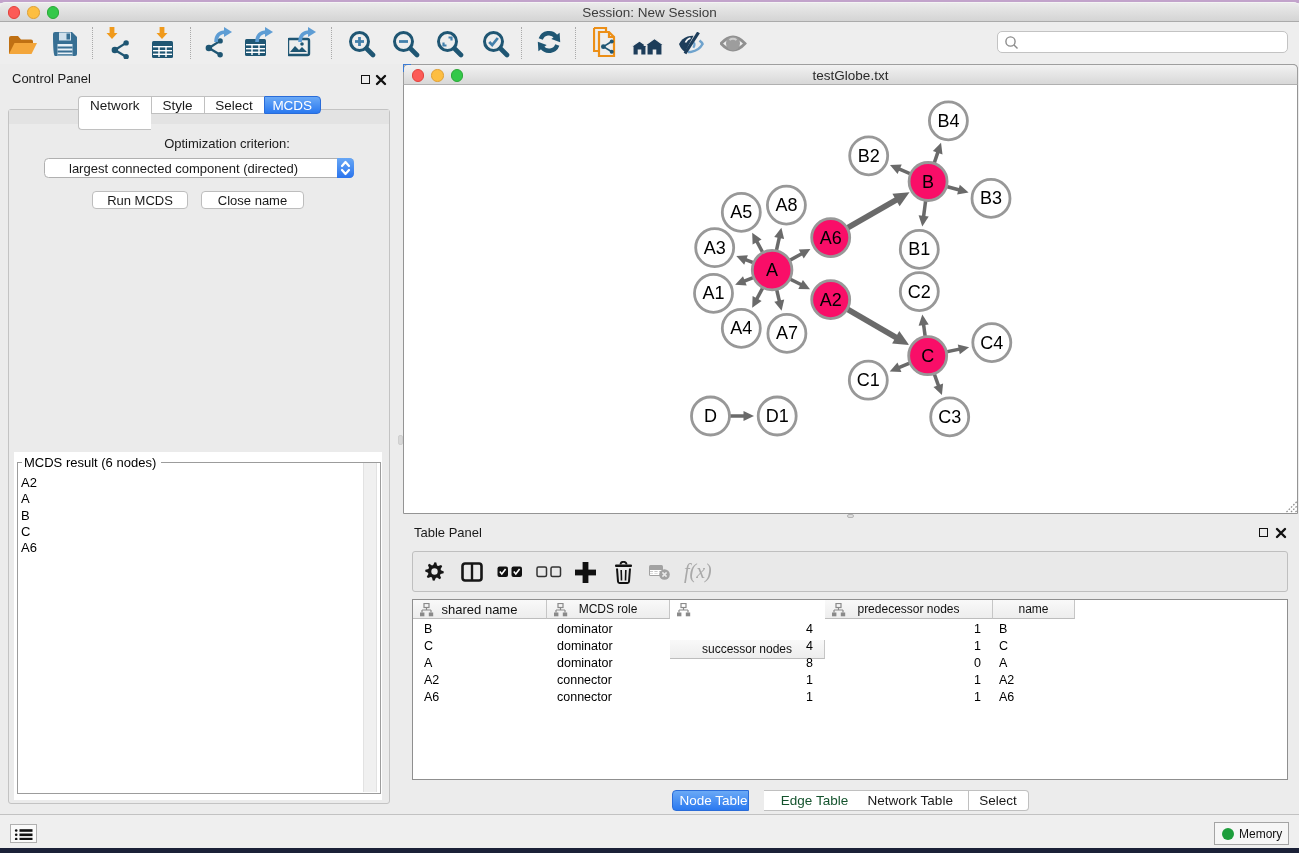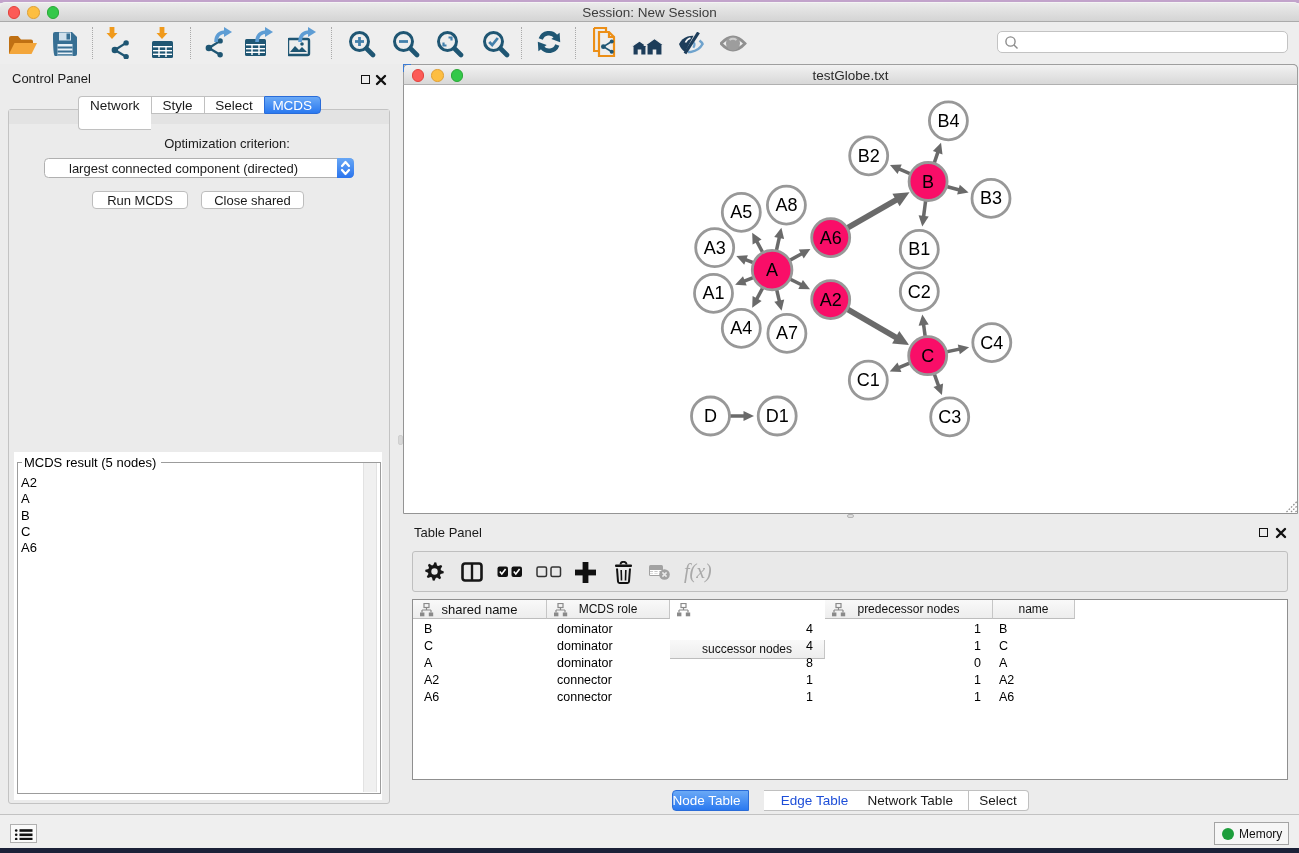--- a/index.html
+++ b/index.html
@@ -159,28 +159,28 @@
 <div class="abs" style="left:203.5px;top:96px;width:60px;height:18px;background:#fff;color:#1a1a1a;border:1px solid #c0c0c0;border-right:none;text-align:center;font-size:13.5px;line-height:17.5px;">Select</div>
 <div class="abs" style="left:263.5px;top:96px;width:57.5px;height:18px;background:linear-gradient(#6aa9f6,#2a79f0);color:#fff;border:1px solid #2a6cd8;border-radius:0 4px 4px 0;text-align:center;font-size:13.5px;line-height:17.5px;">MCDS</div>
 <div class="abs" style="left:8px;top:136px;width:382px;text-align:center;font-size:13px;color:#1a1a1a;margin-left:28px;">Optimization criterion:</div>
 <div class="abs" style="left:44px;top:158px;width:310px;height:20px;background:#fff;border:1px solid #b0b0b0;border-radius:4.5px;font-size:13px;color:#1a1a1a;line-height:19px;padding-left:24px;">largest connected component (directed)</div>
 <div class="abs" style="left:337px;top:158px;width:17px;height:20px;background:linear-gradient(#68a7f5,#2a74ee);border-radius:0 4.5px 4.5px 0;"></div>
 <svg style="position:absolute;left:339px;top:160px;" width="13" height="16">
     <path d="M3 6 L6.5 2 L10 6" fill="none" stroke="#fff" stroke-width="2.2" stroke-linecap="round" stroke-linejoin="round"></path>
     <path d="M3 10 L6.5 14 L10 10" fill="none" stroke="#fff" stroke-width="2.2" stroke-linecap="round" stroke-linejoin="round"></path>
   </svg>
 <div class="abs" style="left:92px;top:191px;width:96px;height:18px;background:#fff;border:1px solid #bdbdbd;border-radius:4px;text-align:center;font-size:13px;line-height:17px;color:#1a1a1a;">Run MCDS</div>
-<div class="abs" style="left:201px;top:191px;width:103px;height:18px;background:#fff;border:1px solid #bdbdbd;border-radius:4px;text-align:center;font-size:13px;line-height:17px;color:#1a1a1a;">Close shared</div>
+<div class="abs" style="left:201px;top:191px;width:103px;height:18px;background:#fff;border:1px solid #bdbdbd;border-radius:4px;text-align:center;font-size:13px;line-height:17px;color:#1a1a1a;">Close name</div>
 <div class="abs" style="left:14px;top:452px;width:368px;height:348px;background:#fff;"></div>
 <div class="abs" style="left:17px;top:462px;width:5px;height:1px;background:#9c9c9c;"></div>
 <div class="abs" style="left:161px;top:462px;width:220px;height:1px;background:#9c9c9c;"></div>
 <div class="abs" style="left:17px;top:462px;width:1px;height:331px;background:#9c9c9c;"></div>
 <div class="abs" style="left:380px;top:462px;width:1px;height:331px;background:#9c9c9c;"></div>
 <div class="abs" style="left:17px;top:793px;width:364px;height:1px;background:#9c9c9c;"></div>
-<div class="abs" style="left:24px;top:455px;font-size:13px;color:#000;">MCDS result (5 nodes)</div>
+<div class="abs" style="left:24px;top:455px;font-size:13px;color:#000;">MCDS result (6 nodes)</div>
 <div class="abs" style="left:363px;top:463px;width:14px;height:329px;background:#f0f0f0;border-left:1px solid #e2e2e2;border-right:1px solid #e2e2e2;"></div>
 <div class="abs" style="left:21px;top:474.8px;font-size:13px;color:#000;">A2</div>
 <div class="abs" style="left:21px;top:491.2px;font-size:13px;color:#000;">A</div>
 <div class="abs" style="left:21px;top:507.5px;font-size:13px;color:#000;">B</div>
 <div class="abs" style="left:21px;top:523.9px;font-size:13px;color:#000;">C</div>
 <div class="abs" style="left:21px;top:540.2px;font-size:13px;color:#000;">A6</div>
 <div class="abs" style="left:403px;top:64px;width:895px;height:450px;background:#fff;border:1px solid #949494;border-radius:5px 5px 0 0;"></div>
 <div class="abs" style="left:403px;top:64px;width:895px;height:21px;background:linear-gradient(#f2f2f2,#d8d8d8);border:1px solid #9e9e9e;border-bottom:1px solid #b0b0b0;border-radius:5px 5px 0 0;"></div>
 <div class="abs tl" style="left:411.5px;top:69px;background:#fc5b57;border:0.5px solid #e2423c;"></div>
 <div class="abs tl" style="left:431.2px;top:69px;background:#fdbe41;border:0.5px solid #e0a035;"></div>
@@ -376,22 +376,22 @@
 <div class="abs" style="left:424px;top:672.8px;font-size:12.5px;color:#000;">A2</div>
 <div class="abs" style="left:557px;top:672.8px;font-size:12.5px;color:#000;">connector</div>
 <div class="abs" style="left:700px;top:672.8px;width:113px;text-align:right;font-size:12.5px;color:#000;">1</div>
 <div class="abs" style="left:870px;top:672.8px;width:111px;text-align:right;font-size:12.5px;color:#000;">1</div>
 <div class="abs" style="left:999px;top:672.8px;font-size:12.5px;color:#000;">A2</div>
 <div class="abs" style="left:424px;top:689.9px;font-size:12.5px;color:#000;">A6</div>
 <div class="abs" style="left:557px;top:689.9px;font-size:12.5px;color:#000;">connector</div>
 <div class="abs" style="left:700px;top:689.9px;width:113px;text-align:right;font-size:12.5px;color:#000;">1</div>
 <div class="abs" style="left:870px;top:689.9px;width:111px;text-align:right;font-size:12.5px;color:#000;">1</div>
 <div class="abs" style="left:999px;top:689.9px;font-size:12.5px;color:#000;">A6</div>
-<div class="abs" style="left:671.5px;top:790px;width:77px;height:21px;background:linear-gradient(#6aa9f6,#2a79f0);color:#fff;border:1px solid #2a6cd8;border-radius:4px 0 0 4px;text-align:left;font-size:13.5px;line-height:20px;">Node Table</div>
-<div class="abs" style="left:764px;top:790px;width:102px;height:21px;background:#fff;color:#1d4ed8;border:1px solid #c0c0c0;border-left:none;text-align:center;font-size:13.5px;line-height:20px;">Edge Table</div>
+<div class="abs" style="left:671.5px;top:790px;width:77px;height:21px;background:linear-gradient(#6aa9f6,#2a79f0);color:#fff;border:1px solid #2a6cd8;border-radius:4px 0 0 4px;text-align:right;font-size:13.5px;line-height:20px;">Node Table</div>
+<div class="abs" style="left:764px;top:790px;width:102px;height:21px;background:#fff;color:#14532d;border:1px solid #c0c0c0;border-left:none;text-align:center;font-size:13.5px;line-height:20px;">Edge Table</div>
 <div class="abs" style="left:853px;top:790px;width:115.5px;height:21px;background:#fff;color:#1a1a1a;border:1px solid #c0c0c0;border-left:none;text-align:center;font-size:13.5px;line-height:20px;">Network Table</div>
 <div class="abs" style="left:968.5px;top:790px;width:60px;height:21px;background:#fff;color:#1a1a1a;border:1px solid #c0c0c0;border-left:none;border-radius:0 4px 4px 0;text-align:center;font-size:13.5px;line-height:20px;">Select</div>
 <div class="abs" style="left:0;top:814px;width:1299px;height:34px;background:#efefef;border-top:1px solid #c2c2c2;"></div>
 <div class="abs" style="left:10px;top:824px;width:27px;height:19px;background:#fafafa;border:1px solid #b0b0b0;"></div>
 <svg style="position:absolute;left:14px;top:828px;" width="19" height="12">
     <g>
       <circle cx="2.2" cy="2.5" r="1.3" fill="#111"></circle>
       <rect x="5.5" y="1.2" width="13" height="2.6" fill="#111"></rect>
     </g>
     <g>

